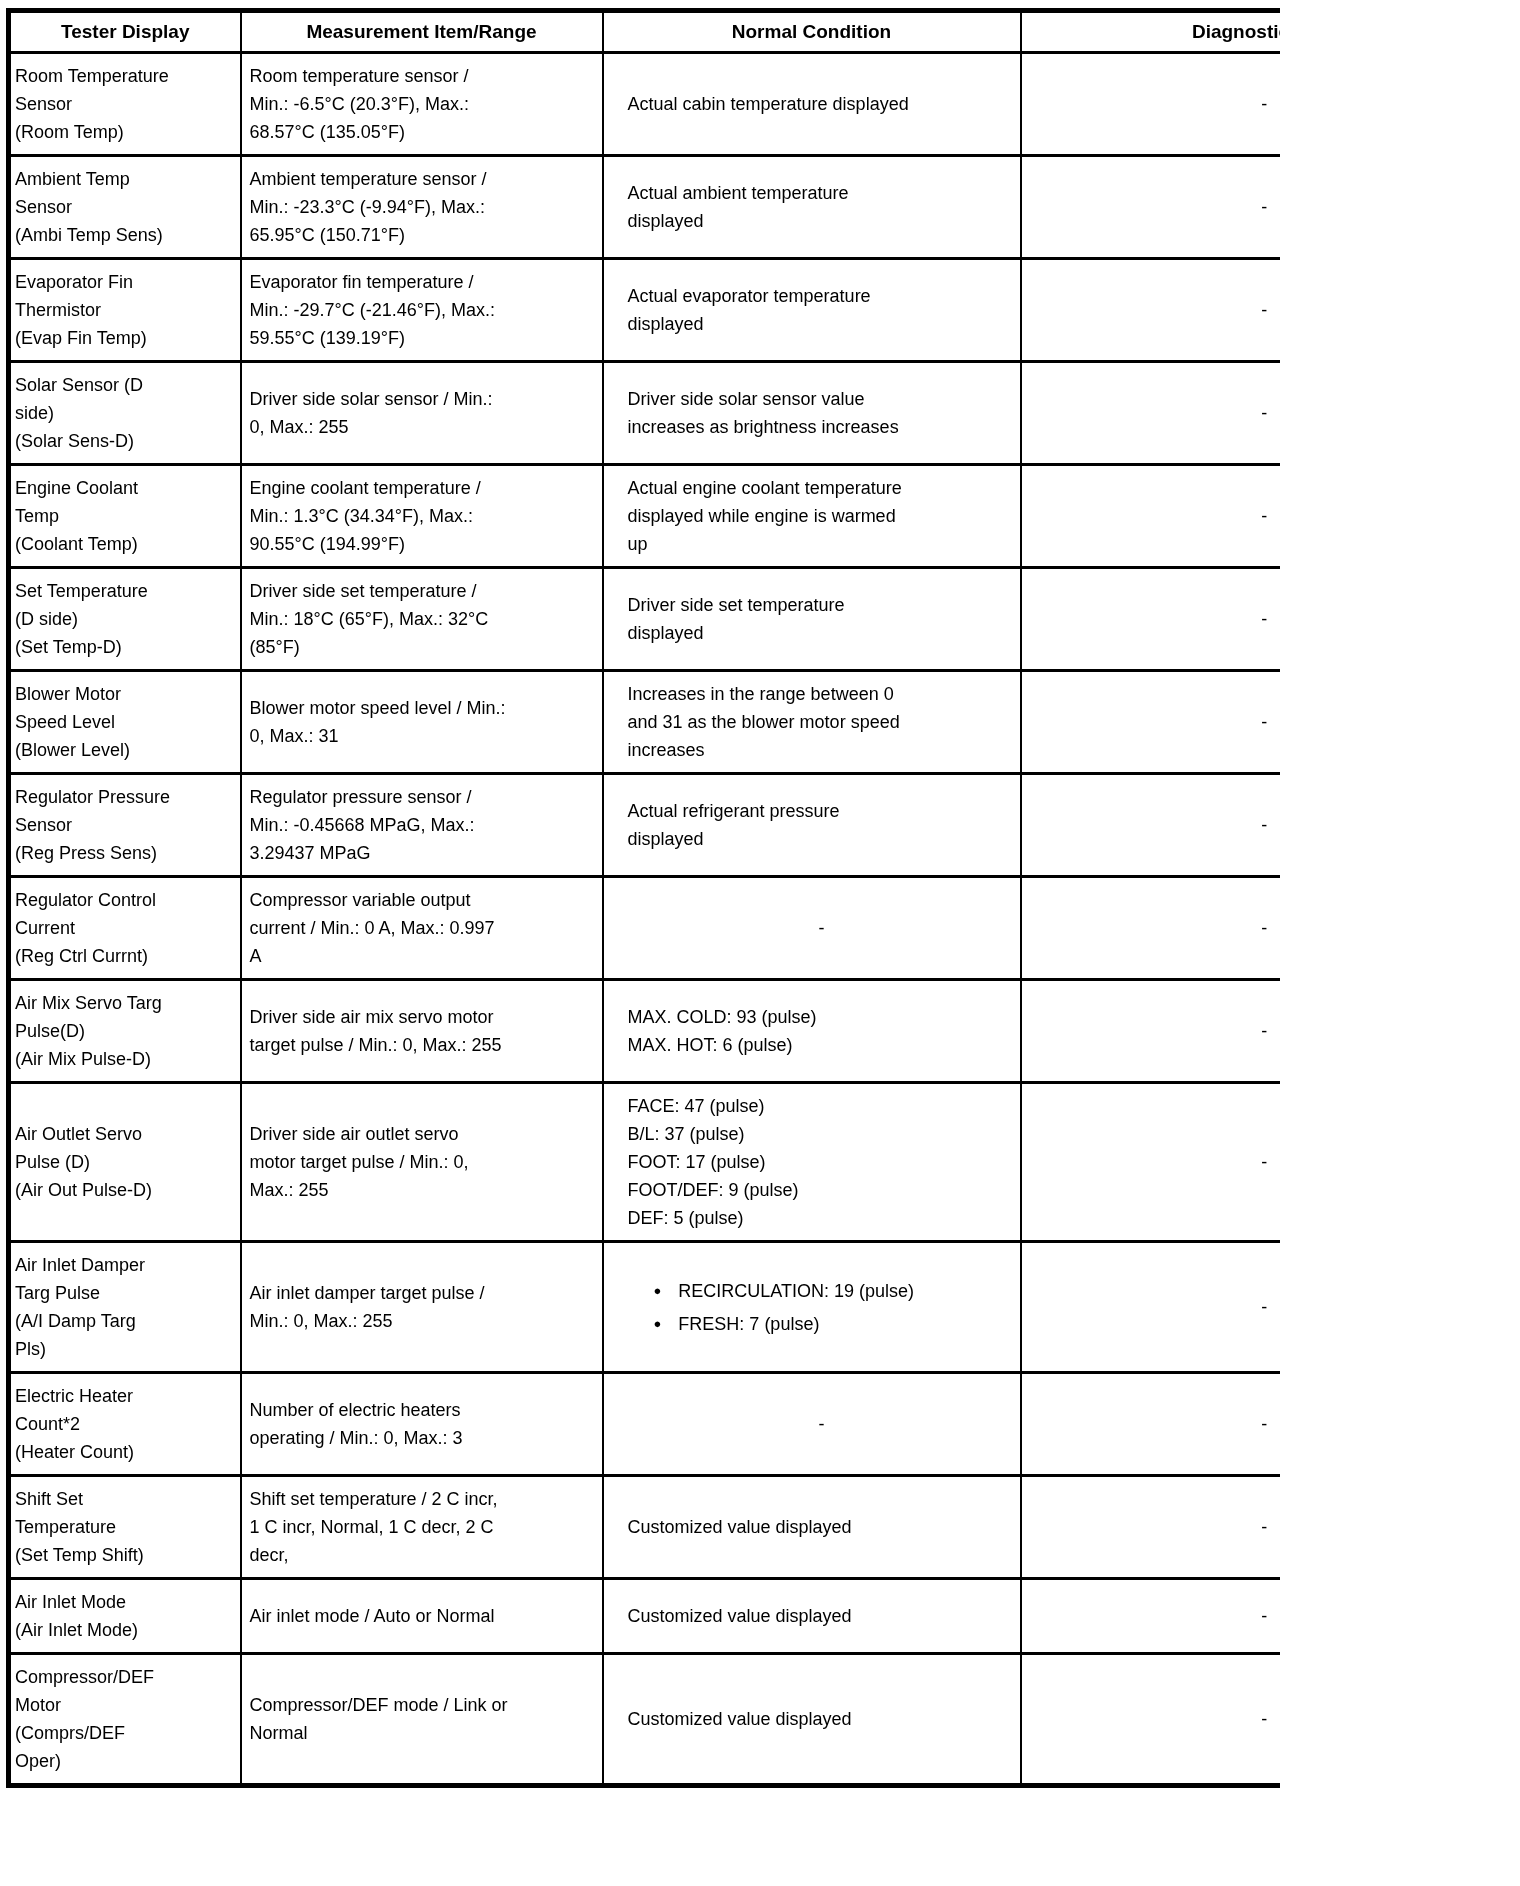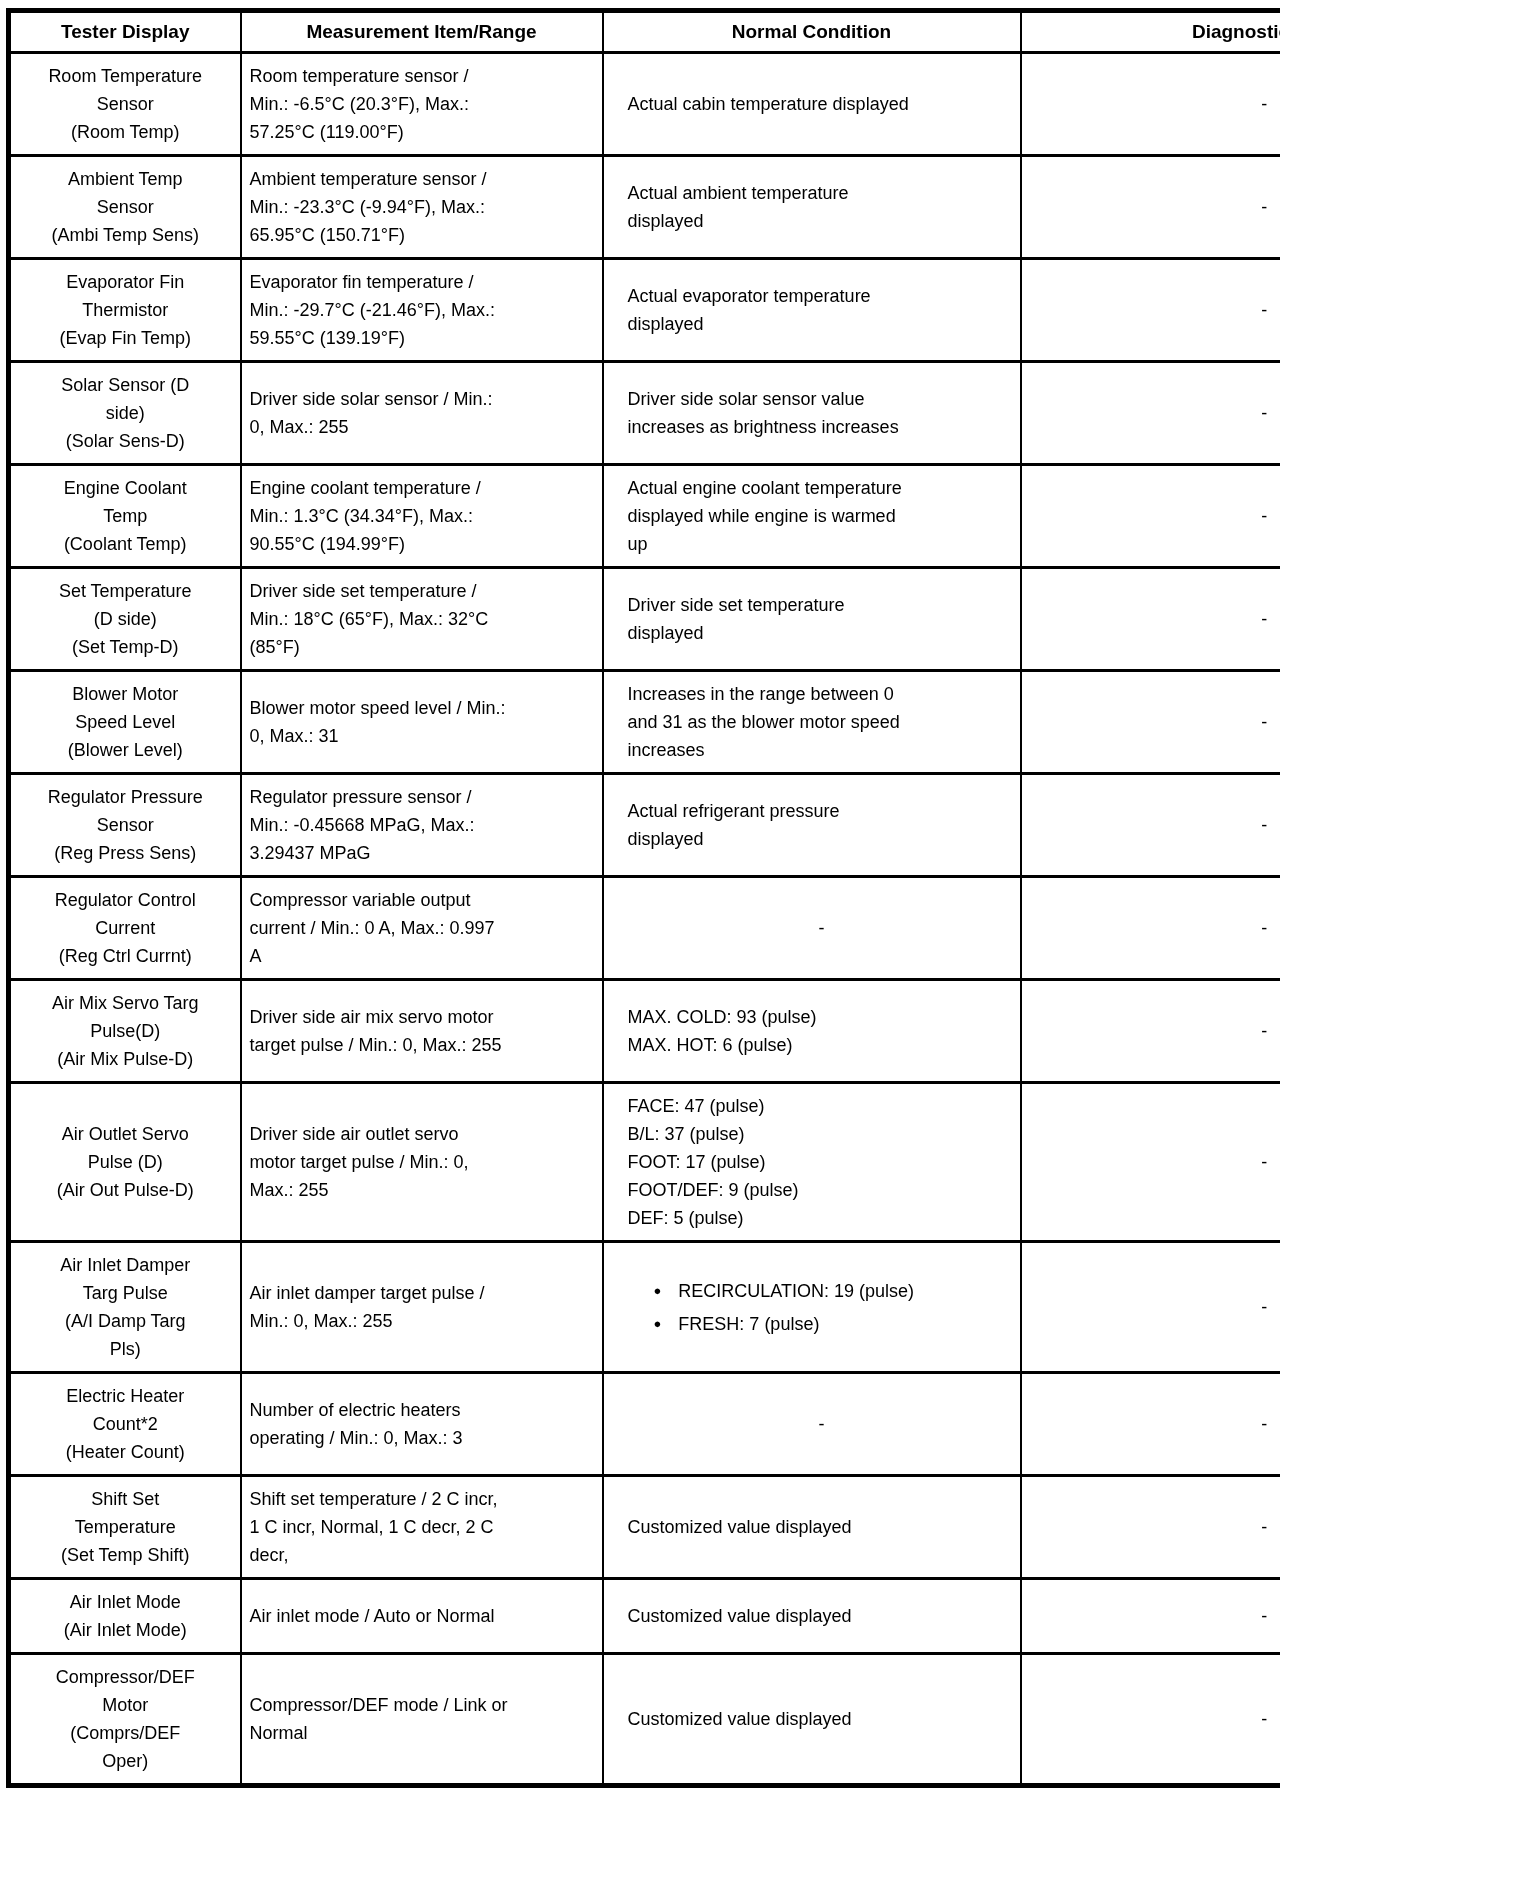--- a/index.html
+++ b/index.html
@@ -42,21 +42,21 @@
     font-weight: bold;
     text-align: center;
     padding: 7px 4px;
     line-height: 24px;
   }
   td {
     font-size: 18px;
     line-height: 28px;
     padding: 8px 6px;
   }
-  td.c1 { text-align: center; padding-left: 4px; padding-right: 4px; }
+  td.c1 { text-align: left; padding-left: 4px; padding-right: 4px; }
   td.c2 { text-align: left; padding-left: 8px; padding-right: 16px; }
   td.c3 { text-align: left; padding-left: 24px; padding-right: 4px; }
   td.c3.center { text-align: center; }
   td.c4 { text-align: center; }
   .line { white-space: nowrap; }
   td.c1 .line, td.c3 .line { white-space: normal; }
   .bullet-line {
     display: flex;
     align-items: center;
     gap: 17px;
@@ -92,21 +92,21 @@
     <tbody id="table-body">
         <tr>
     <td class="c1">
             <div class="line">Room Temperature</div>
             <div class="line">Sensor</div>
             <div class="line">(Room Temp)</div>
           </td>
     <td class="c2">
             <div class="line">Room temperature sensor /</div>
             <div class="line">Min.: -6.5°C (20.3°F), Max.:</div>
-            <div class="line">57.25°C (119.00°F)</div>
+            <div class="line">68.57°C (135.05°F)</div>
           </td>
     <td class="c3">
             <div class="line">Actual cabin temperature displayed</div>
           </td>
     <td class="c4">-</td>
   </tr>
         <tr>
     <td class="c1">
             <div class="line">Ambient Temp</div>
             <div class="line">Sensor</div>

